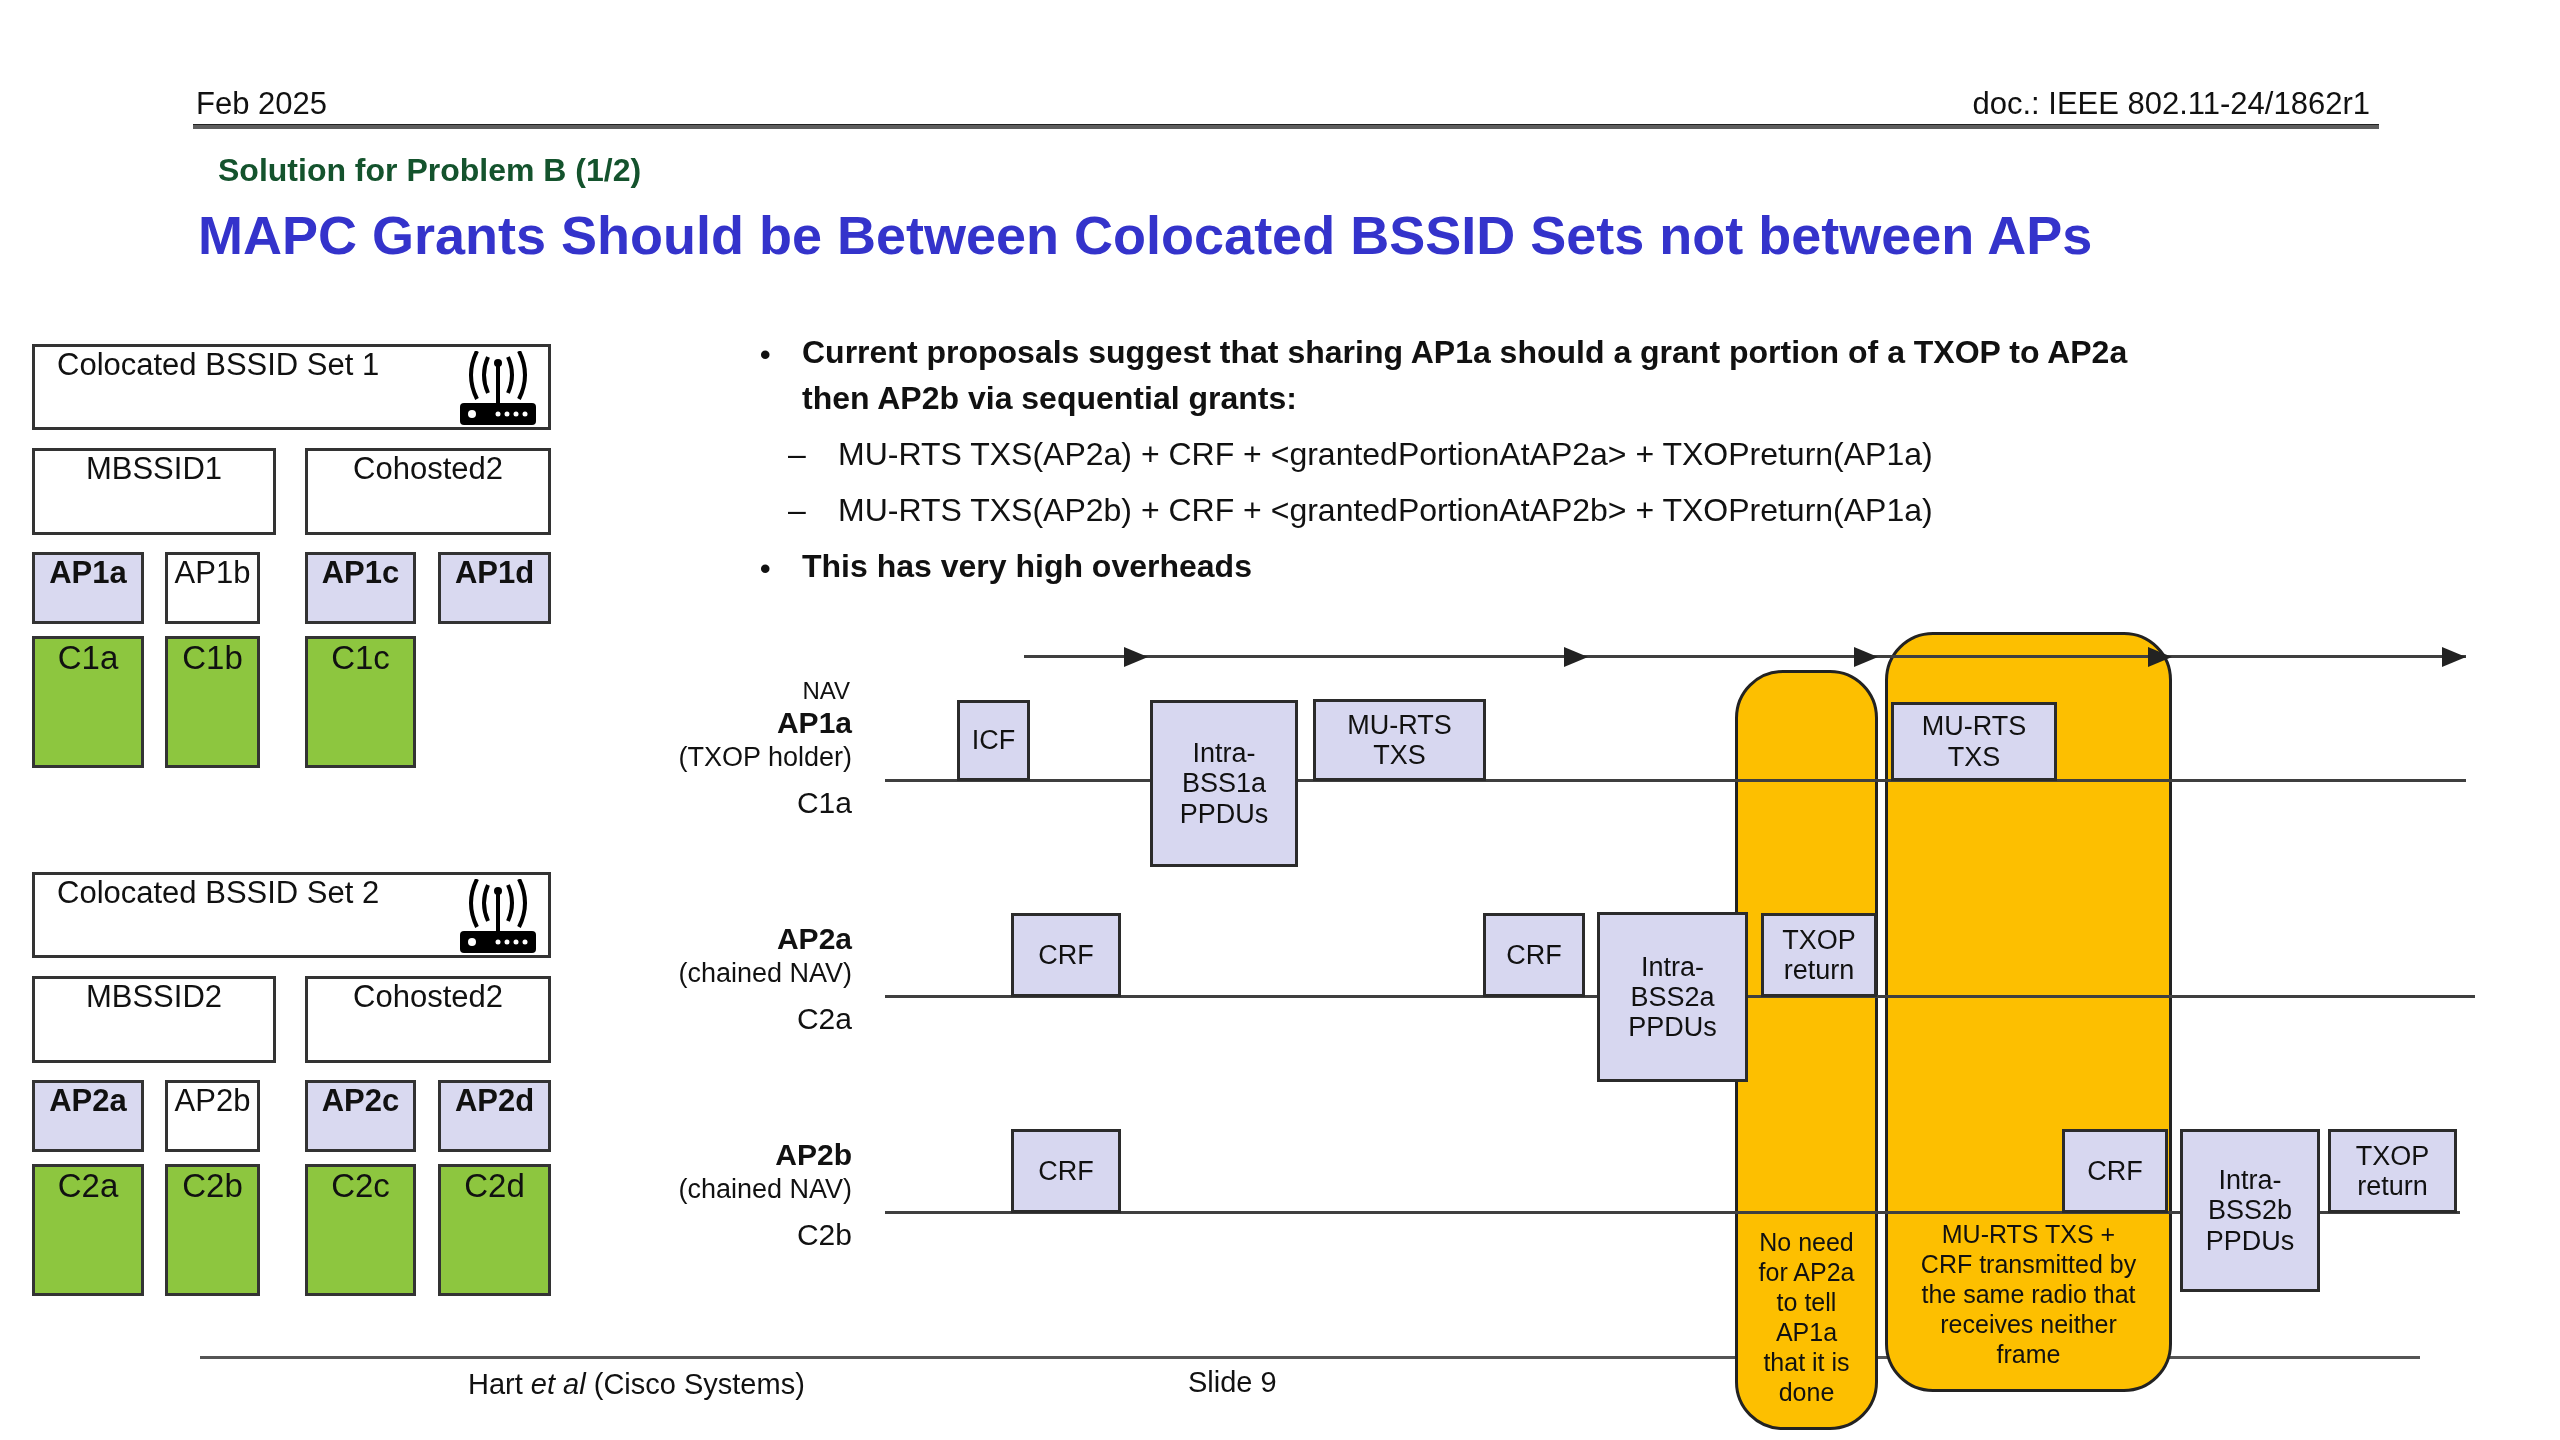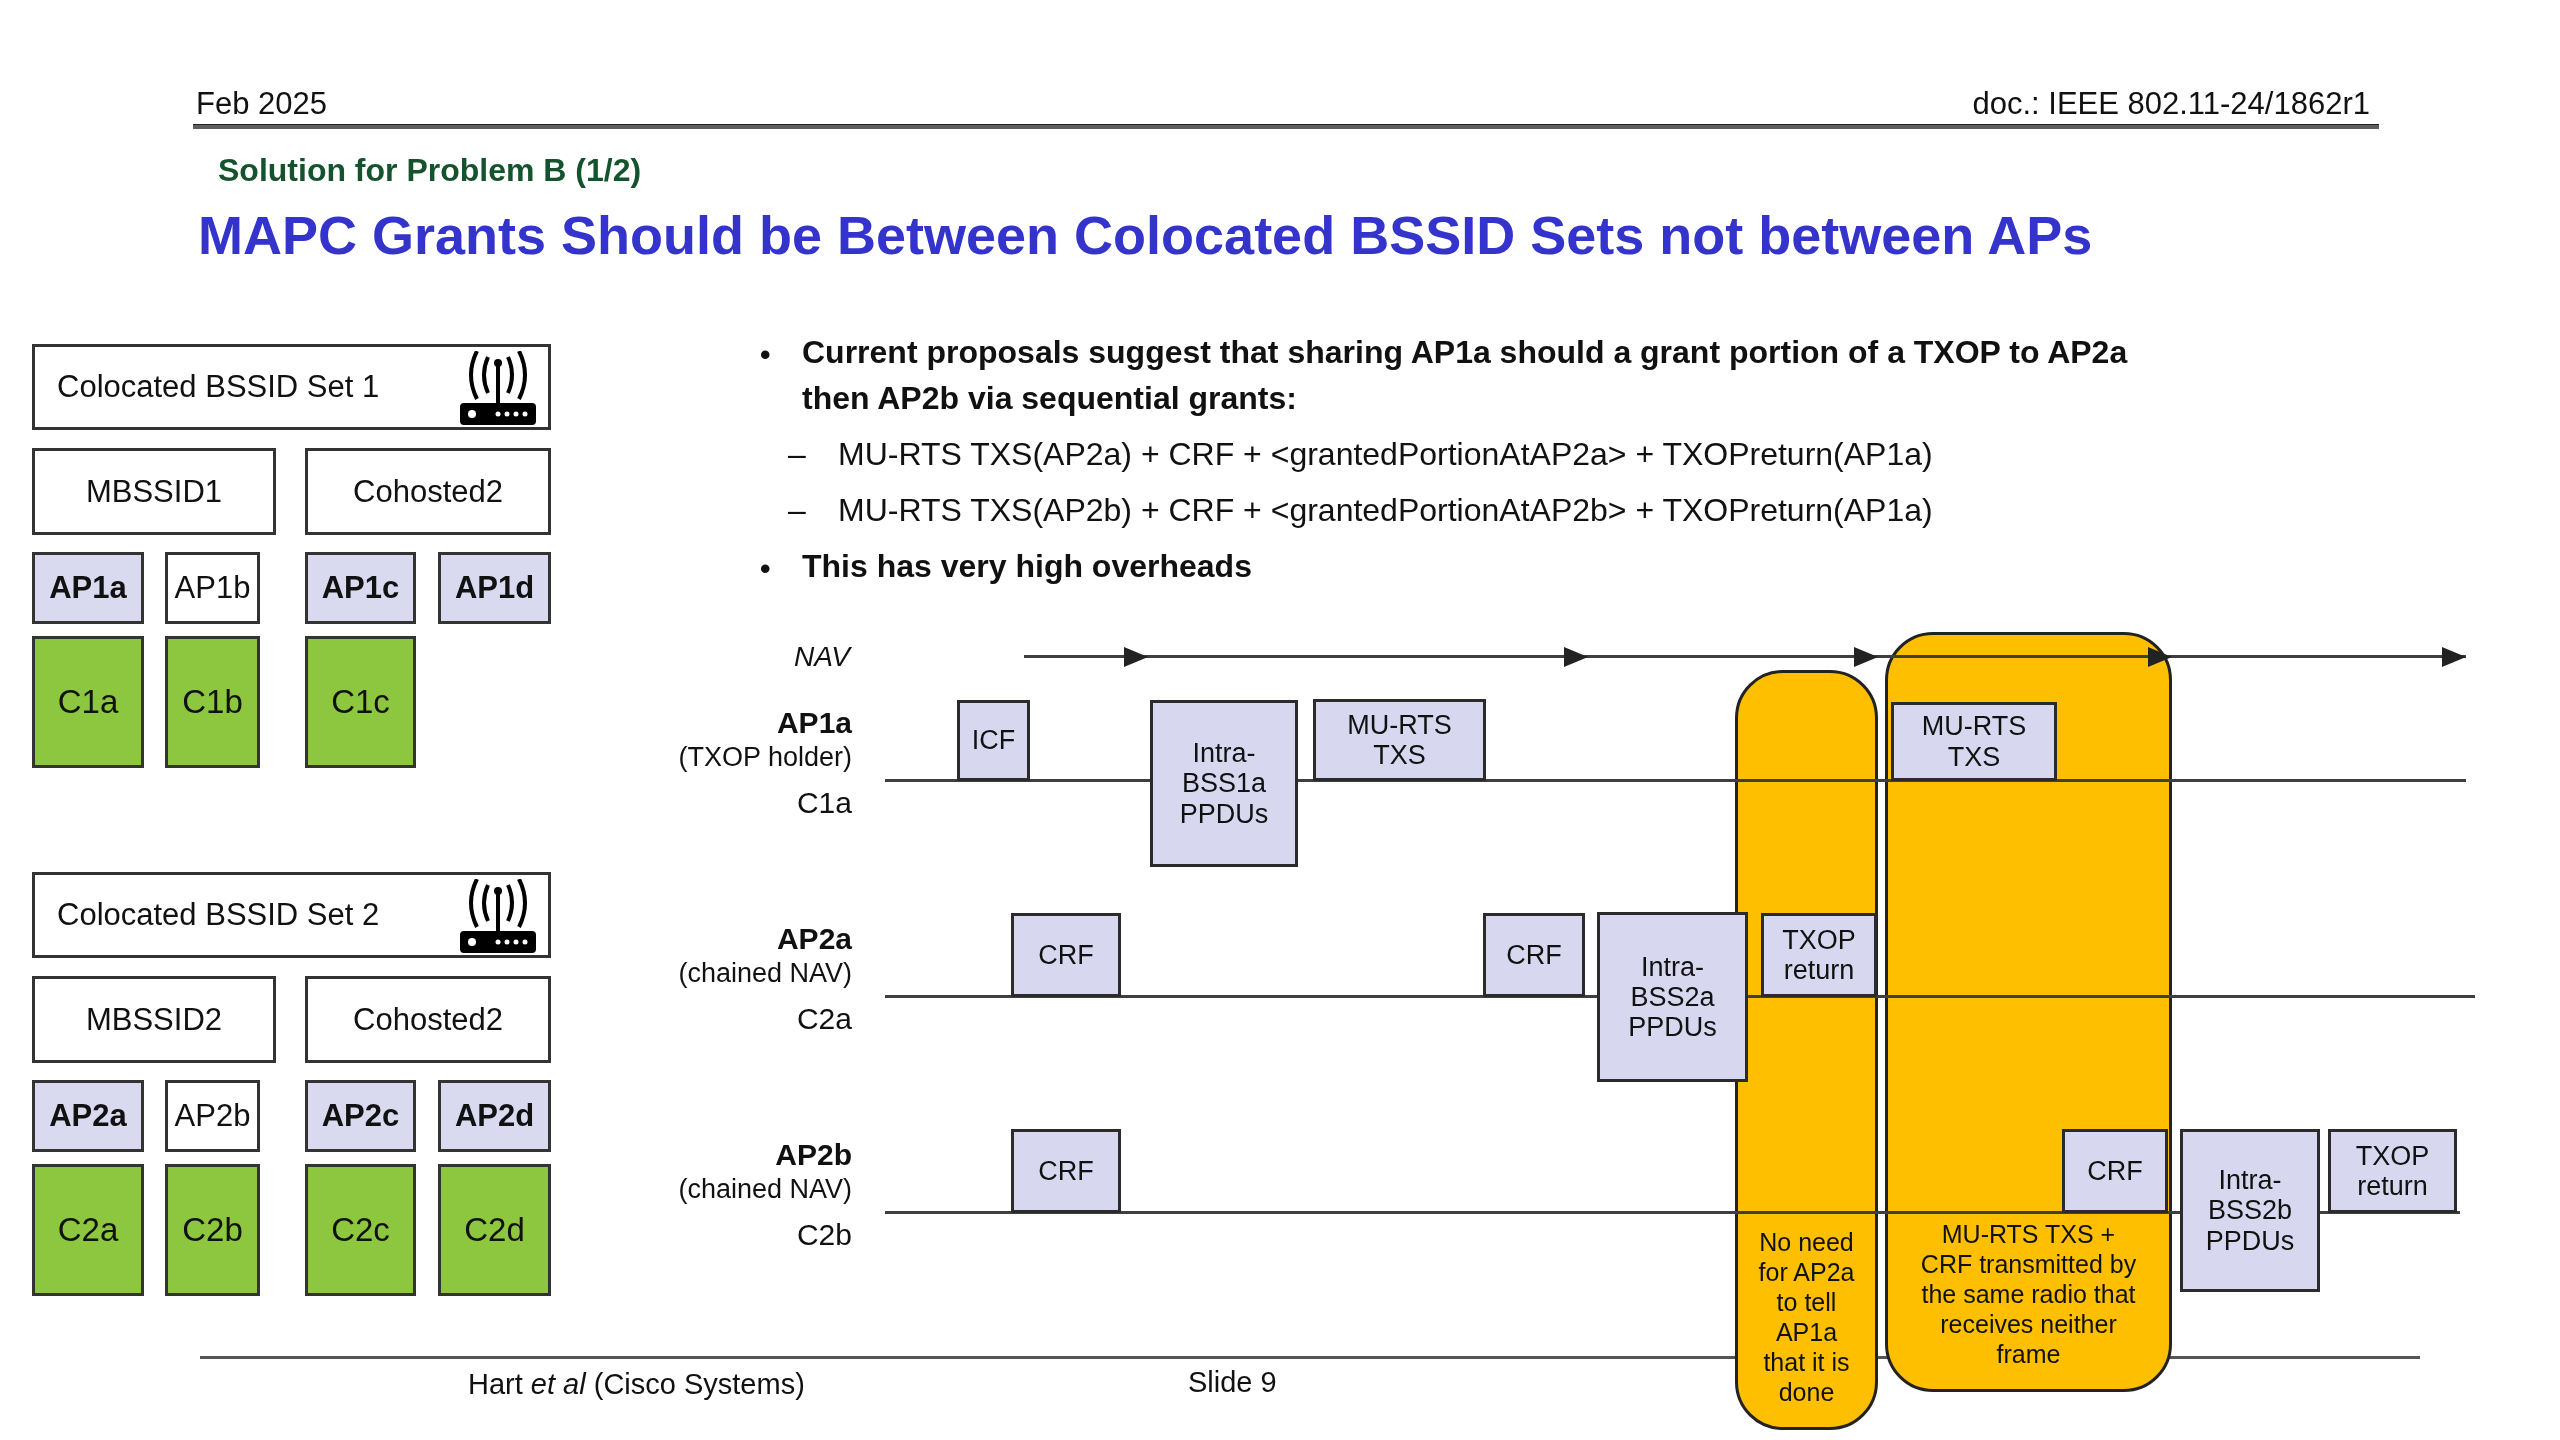--- a/index.html
+++ b/index.html
@@ -15,40 +15,40 @@
   
   .kicker{left:218px;top:152px;font-size:32px;font-weight:bold;color:#14532d;}
   .main-title{left:198px;top:204px;font-size:54px;font-weight:bold;color:#3433cb;letter-spacing:0px;white-space:nowrap;}
   
   .bullet-dot{font-size:30px;font-weight:bold;}
   .btxt{font-size:32px;font-weight:bold;white-space:nowrap;}
   .bsub{font-size:32px;font-weight:normal;white-space:nowrap;}
   
   .set-panel{left:32px;width:519px;height:424px;}
   .box{position:absolute;box-sizing:border-box;border:3px solid #333;background:#fff;
-       display:flex;align-items:center;justify-content:center;text-align:center;}
+       display:flex;justify-content:center;text-align:center;}
   .set-title-box{left:0;top:0;width:519px;height:86px;justify-content:flex-start;padding-left:22px;font-size:31px;}
   .grp-box{top:104px;height:87px;font-size:31px;}
   .ap-box{top:208px;height:72px;font-size:31px;}
   .ap-filled{background:#d9d9f0;font-weight:bold;}
   .c-box{top:292px;height:132px;background:#8dc63f;font-size:33px;}
   .col-a{left:0;width:112px;} .col-b{left:133px;width:95px;}
   .col-c{left:273px;width:111px;} .col-d{left:406px;width:113px;}
   .grp-1{left:0;width:244px;} .grp-2{left:273px;width:246px;}
   .router-icon{position:absolute;right:8px;top:4px;}
   
   .row-line{height:3px;background:#3f3f3f;z-index:3;}
   .nav-line{height:3px;background:#3f3f3f;z-index:4;}
   .nav-head{width:0;height:0;border-left:24px solid #222;border-top:10px solid transparent;
             border-bottom:10px solid transparent;z-index:4;}
   .tl-label{width:260px;text-align:right;z-index:4;}
   .tl-name{font-size:30px;font-weight:bold;}
   .tl-sub{font-size:27px;}
   .tl-client{font-size:30px;}
-  .nav-label{font-size:28px;font-style:italic;}
+  .nav-label{font-size:24px;margin-top:36px;}
   .frame-box{position:absolute;box-sizing:border-box;background:#d7d7f0;border:3px solid #2b2b2b;
              display:flex;align-items:center;justify-content:center;text-align:center;
              font-size:27px;line-height:1.12;white-space:pre-line;z-index:5;}
   .callout{position:absolute;box-sizing:border-box;background:#fdbf00;border:3px solid #222;
            border-radius:48px;z-index:1;display:flex;align-items:flex-end;justify-content:center;}
   .callout-text{width:100%;text-align:center;font-size:25px;line-height:1.2;white-space:pre-line;
                 padding-bottom:20px;color:#111;}
   
   .footer-rule{left:200px;top:1356px;width:2220px;height:3px;background:#555;z-index:0;}
   .footer-author{left:468px;top:1368px;font-size:29px;}

